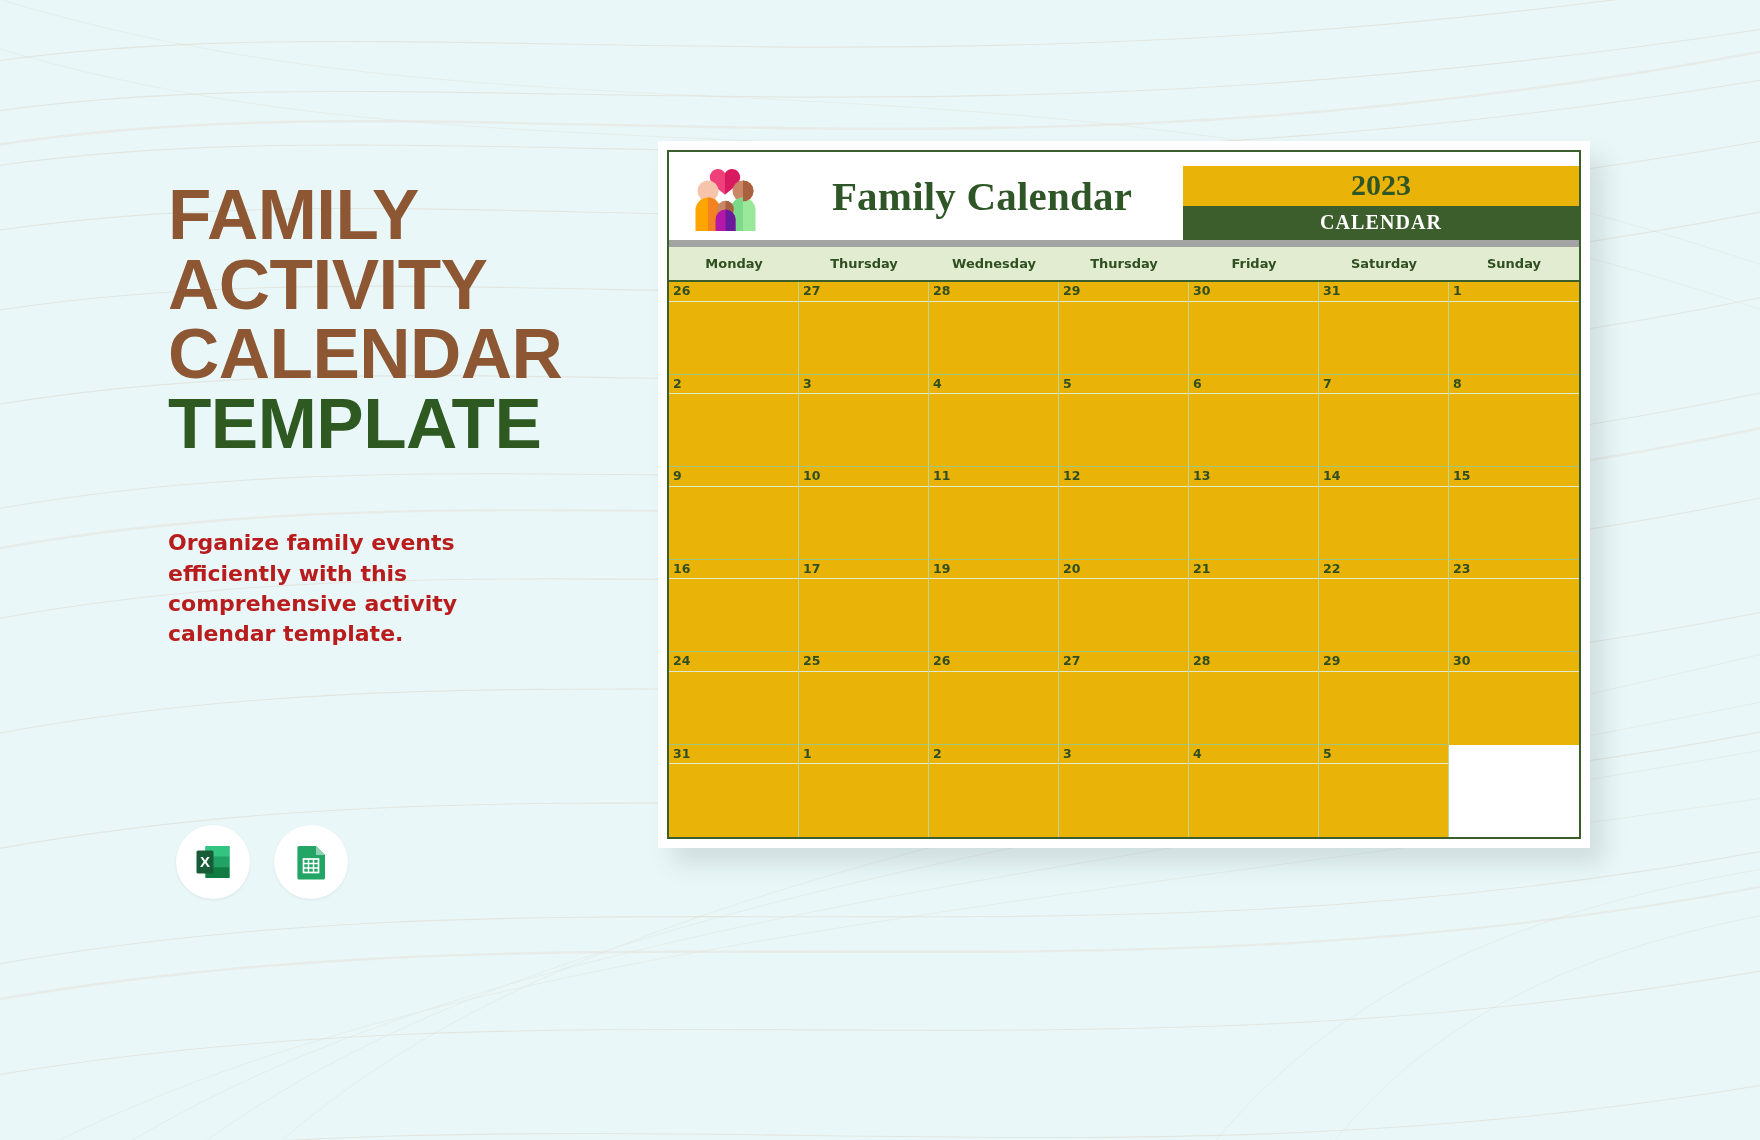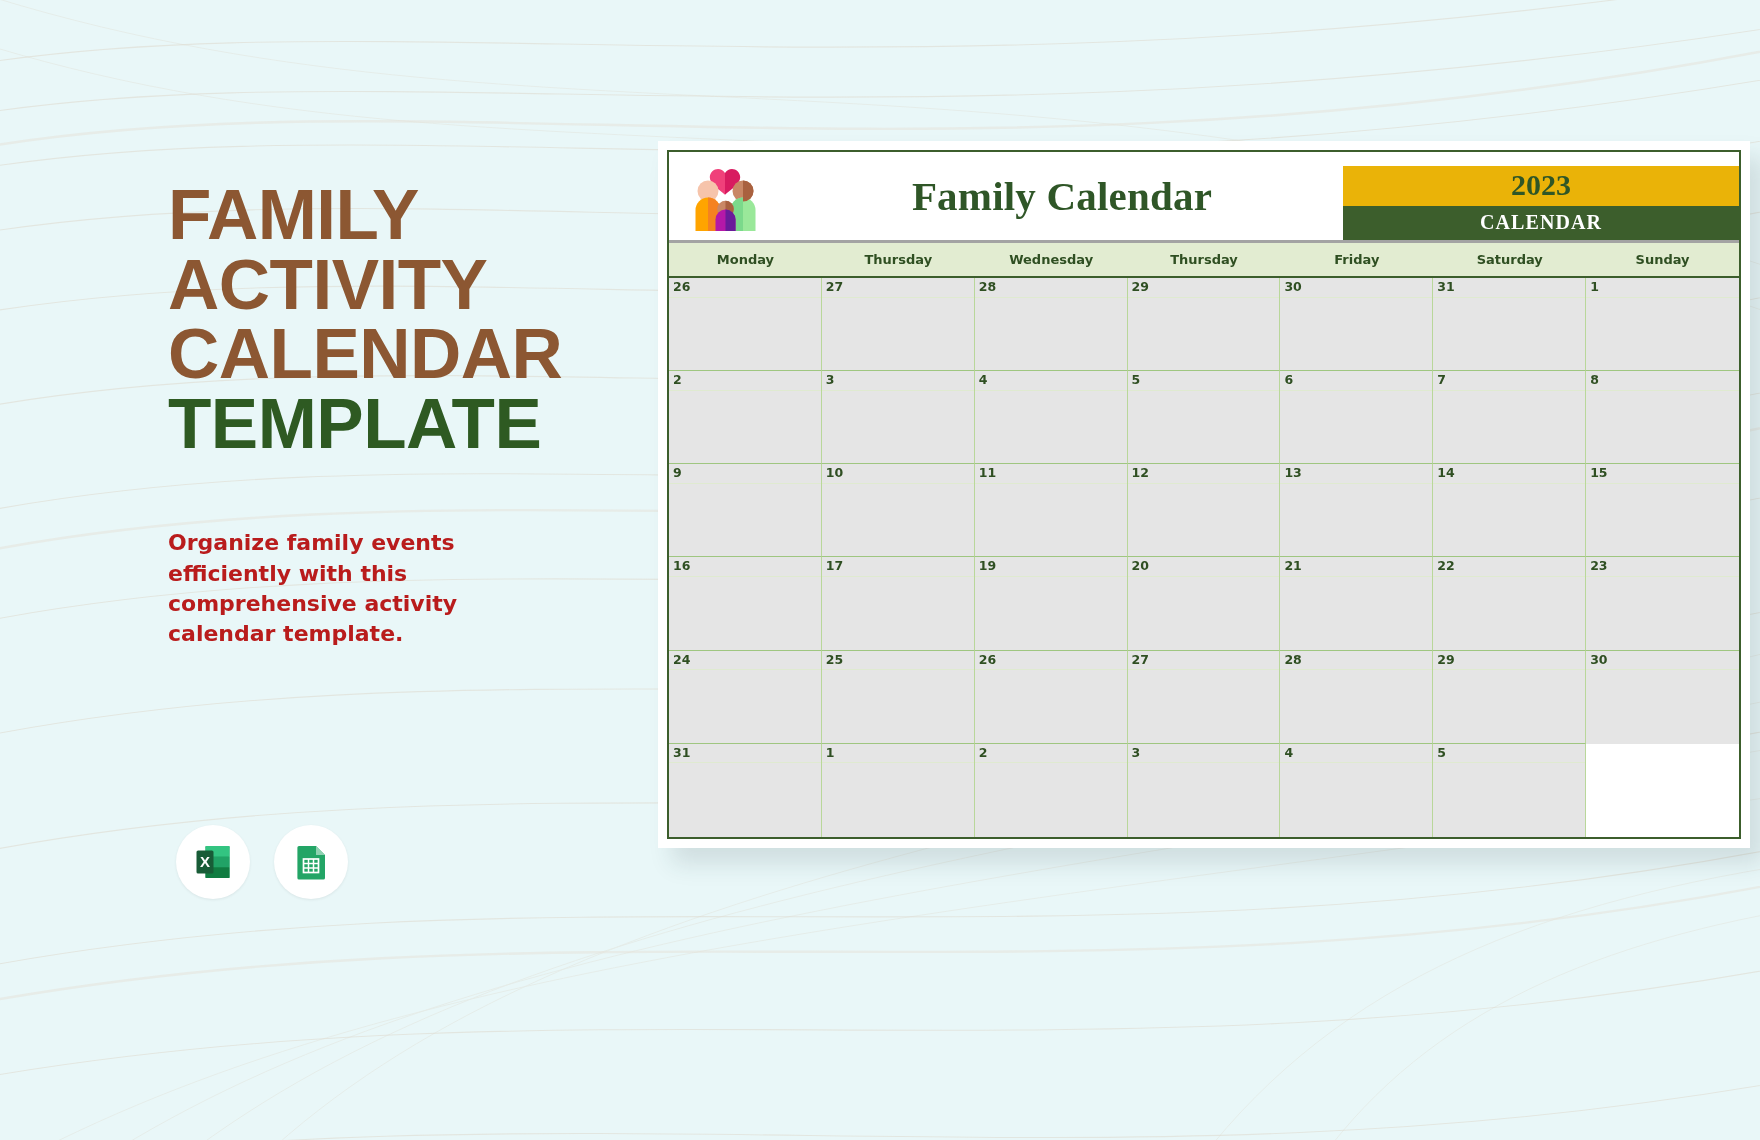--- a/index.html
+++ b/index.html
@@ -74,21 +74,21 @@
     align-items: center;
     justify-content: center;
     box-shadow: 0 1px 3px rgba(0,0,0,.07);
   }
 
   
   #calendar-card {
     position: absolute;
     left: 658px;
     top: 141px;
-    width: 1092px;
+    width: 932px;
     height: 707px;
     background: #ffffff;
     padding: 9px;
     box-shadow: 14px 16px 22px rgba(40,60,70,.13);
     z-index: 2;
   }
   #calendar-sheet {
     width: 100%;
     height: 100%;
     border: 2px solid #3c5e2c;
@@ -152,21 +152,21 @@
     letter-spacing: 1.1px;
     color: #ffffff;
     padding: 5px 0 6px;
   }
 
   
   #cal-weekdays {
     display: grid;
     grid-template-columns: repeat(7, 1fr);
     background: #e2ecd1;
-    border-top: 3px solid #a3a3a3;
+    border-top: 7px solid #a3a3a3;
     flex: none;
   }
   .weekday {
     text-align: center;
     font-family: "DejaVu Sans", sans-serif;
     font-weight: 600;
     font-size: 13px;
     color: #2f4f22;
     padding: 9px 0 9px;
   }
@@ -175,21 +175,21 @@
   #cal-grid {
     flex: 1;
     display: grid;
     grid-template-columns: repeat(7, 1fr);
     grid-template-rows: repeat(6, 1fr);
     border-top: 2px solid #3c5e2c;
   }
   .day-cell {
     border-right: 1px solid #b9d79a;
     border-bottom: 1px solid #9fc680;
-    background: #e5e5e5;
+    background: #eab308;
     display: flex;
     flex-direction: column;
     min-width: 0;
     overflow: hidden;
   }
   .day-cell:nth-child(7n) { border-right: none; }
   #cal-grid > .day-cell:nth-last-child(-n+7) { border-bottom: none; }
 
   .day-num {
     font-family: "DejaVu Sans", sans-serif;

